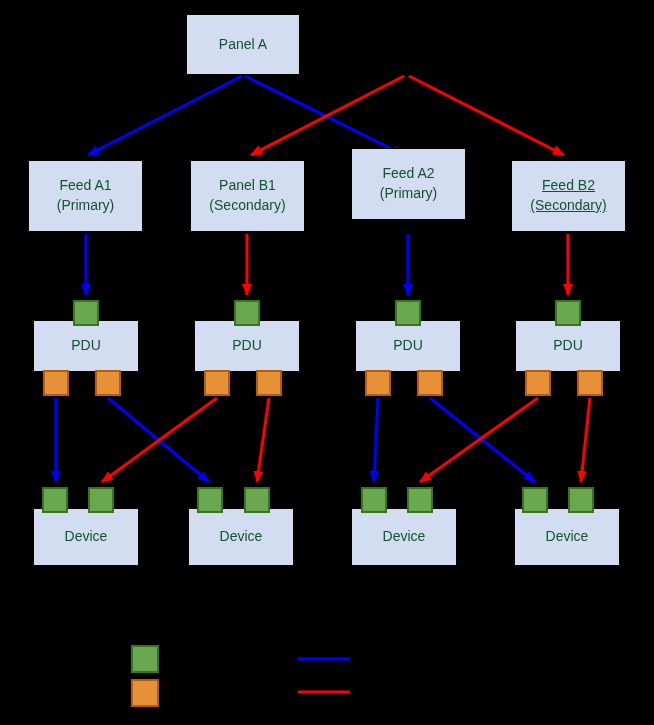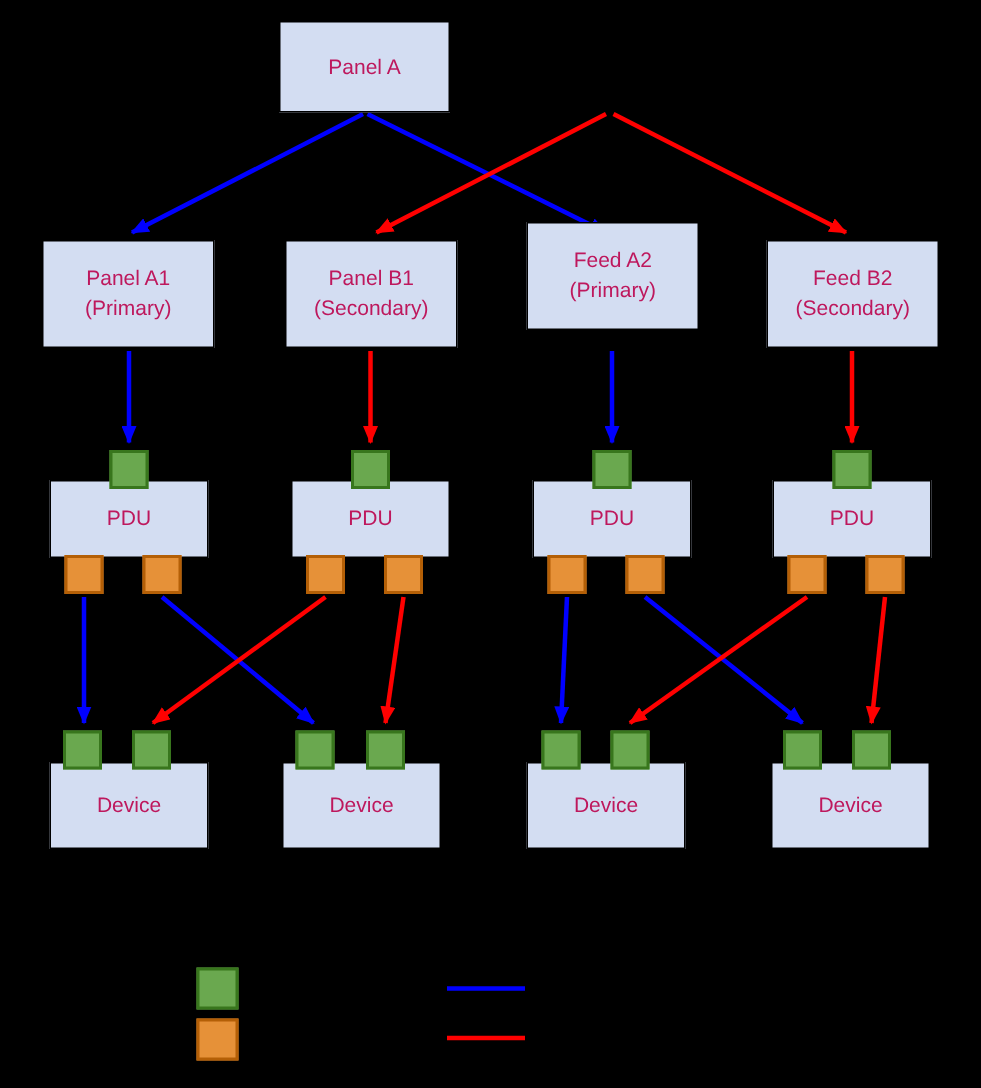--- a/index.html
+++ b/index.html
@@ -24,21 +24,21 @@
   .box {
     position: absolute;
     z-index: 2;
     box-sizing: border-box;
     background: var(--box-fill, #d3ddf2);
     border: 1px solid var(--box-border, #000);
     display: flex;
     flex-direction: column;
     align-items: center;
     justify-content: center;
-    color: #be185d;
+    color: #14532d;
     font-size: 14px;
     line-height: 1.4;
     text-align: center;
   }
   .port {
     position: absolute;
     z-index: 3;
     width: 26px;
     height: 26px;
     box-sizing: border-box;
@@ -108,32 +108,32 @@
 
     <line class="wire-blue" x1="298" y1="659" x2="350" y2="659"></line>
     <line class="wire-red" x1="298" y1="692" x2="350" y2="692"></line>
   </svg>
 
   <div class="box" style="left:186px; top:14px; width:114px; height:61px;">
     <span>Panel A</span>
   </div>
 
   <div class="box" style="left:28px; top:160px; width:115px; height:72px;">
-    <span>Panel A1</span>
+    <span>Feed A1</span>
     <span>(Primary)</span>
   </div>
   <div class="box" style="left:190px; top:160px; width:115px; height:72px;">
     <span>Panel B1</span>
     <span>(Secondary)</span>
   </div>
   <div class="box" style="left:351px; top:148px; width:115px; height:72px;">
     <span>Feed A2</span>
     <span>(Primary)</span>
   </div>
-  <div class="box" style="left:511px; top:160px; width:115px; height:72px;">
+  <div class="box" style="left:511px; top:160px; width:115px; height:72px;text-decoration:underline;">
     <span>Feed B2</span>
     <span>(Secondary)</span>
   </div>
 
   <div class="box" style="left:33px; top:320px; width:106px; height:52px;">
     <span>PDU</span>
   </div>
   <div class="box" style="left:194px; top:320px; width:106px; height:52px;">
     <span>PDU</span>
   </div>

